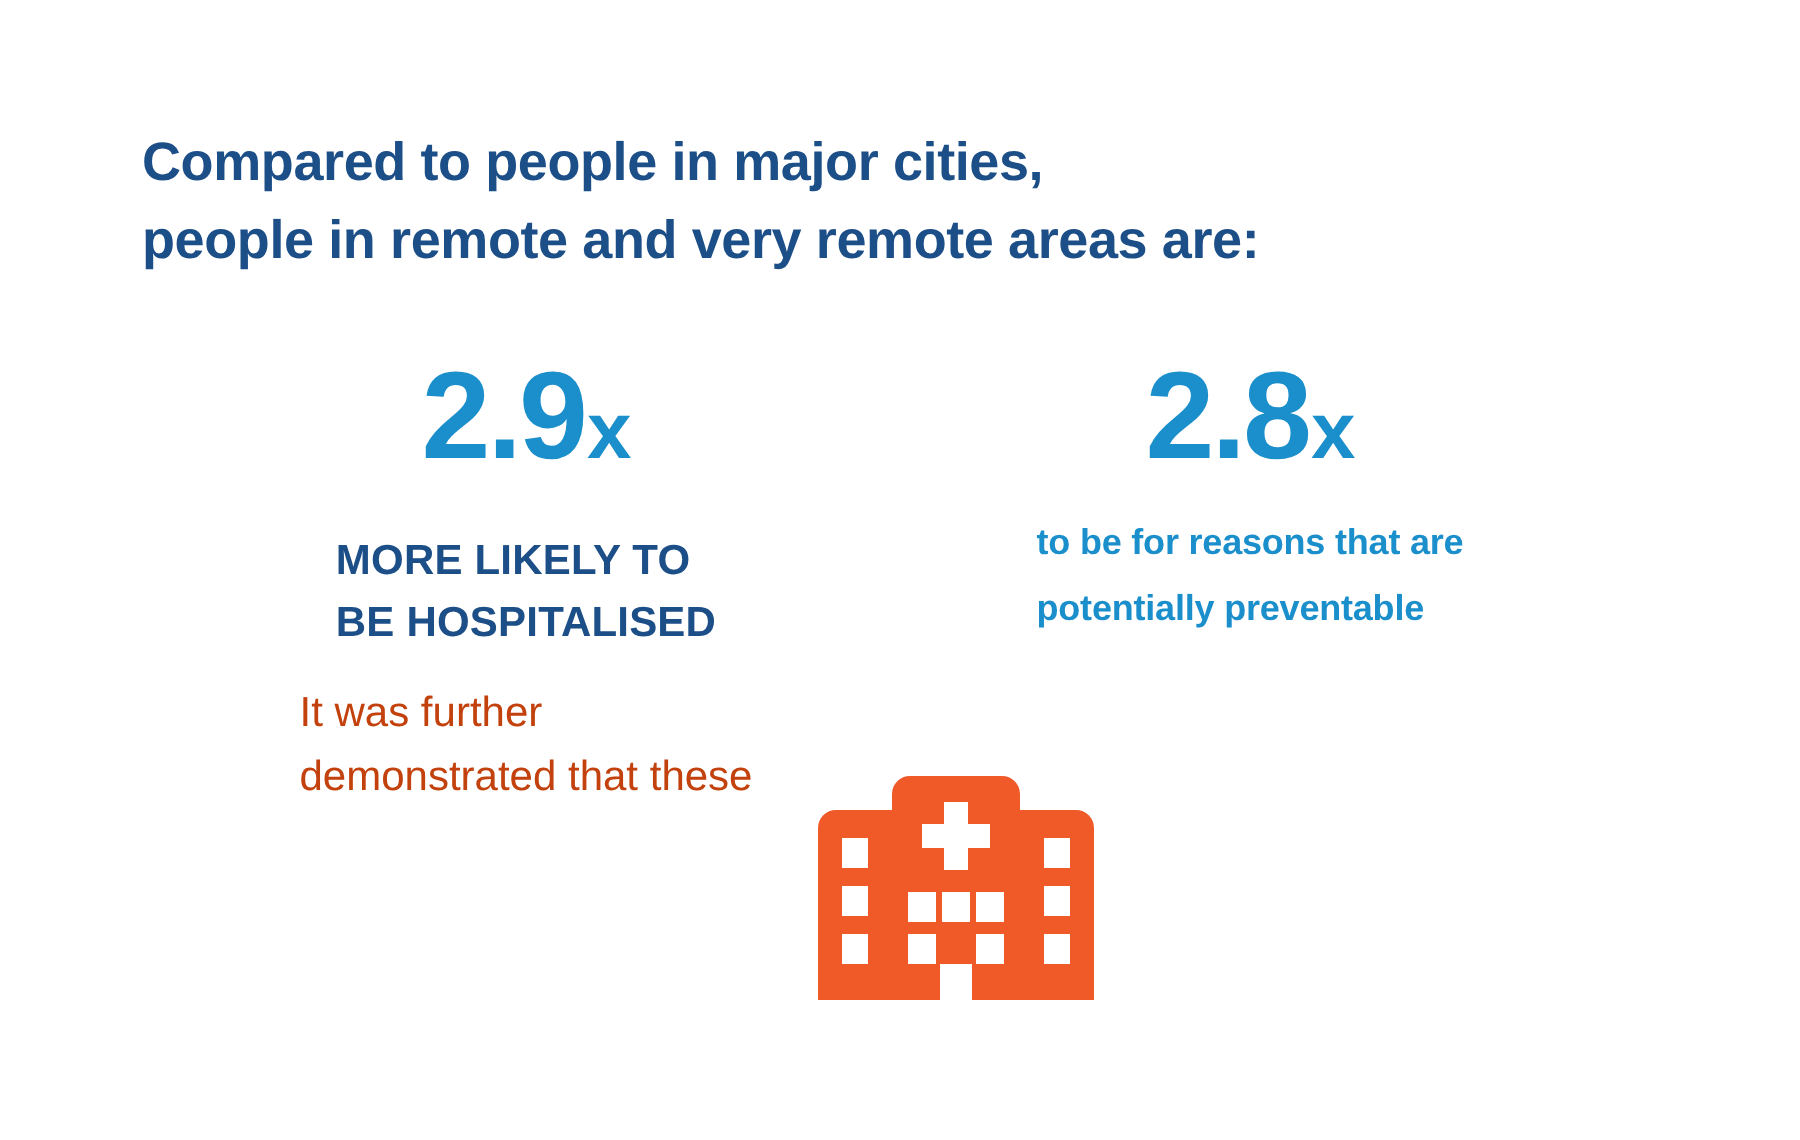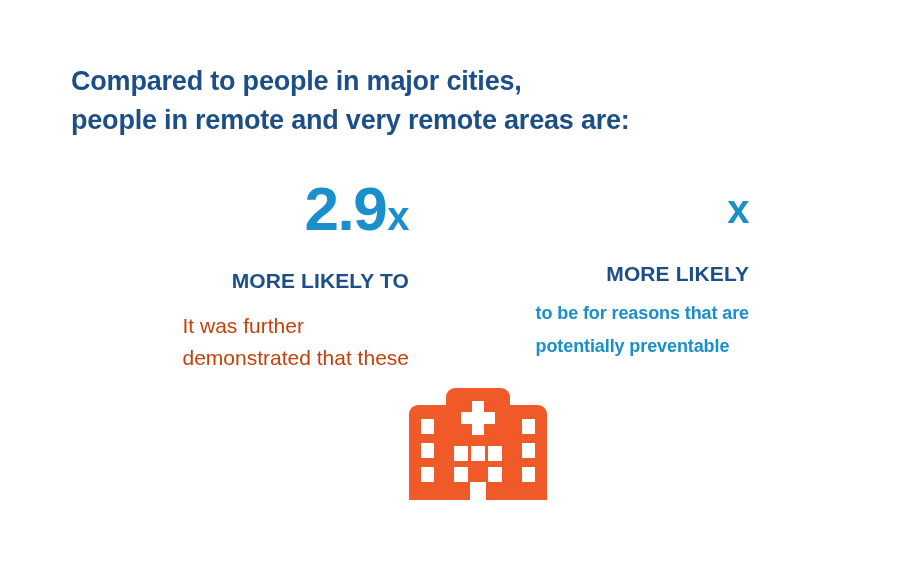--- a/index.html
+++ b/index.html
@@ -44,21 +44,22 @@
     left: 71px;
     top: 178px;
     width: 760px;
     display: flex;
     flex-direction: row;
     align-items: flex-start;
   }
   .stat-col {
     display: flex;
     flex-direction: column;
-    align-items: flex-end;
+    align-items: center;
+    margin-left: 23px;
   }
   .stat-col.col-left  { width: 338px; }
   .stat-col.col-right { width: 340px; }
 
   .stat-figure {
     color: #1b8fcb;
     font-weight: bold;
     font-size: 62px;
     line-height: 62px;
     letter-spacing: -1.5px;
@@ -130,33 +131,32 @@
 
   <div class="stats">
 
     <div class="stat-col col-left">
       <div class="stat-figure">
         <span>2.9</span>
           <span class="suffix">x</span>
       </div>
       <div class="stat-emph">
         <span>MORE LIKELY TO</span>
+        <span>BE HOSPITALISED</span>
       </div>
       <div class="stat-note">
         <span>It was further</span>
         <span>demonstrated that these</span>
       </div>
     </div>
 
     <div class="stat-col col-right">
       <div class="stat-figure">
+        <span>2.8</span>
           <span class="suffix">x</span>
-      </div>
-      <div class="stat-emph">
-        <span>MORE LIKELY</span>
       </div>
       <div class="stat-sub">
         <span>to be for reasons that are</span>
         <span>potentially preventable</span>
       </div>
     </div>
 
   </div>
 
   <div class="icon-wrap">

